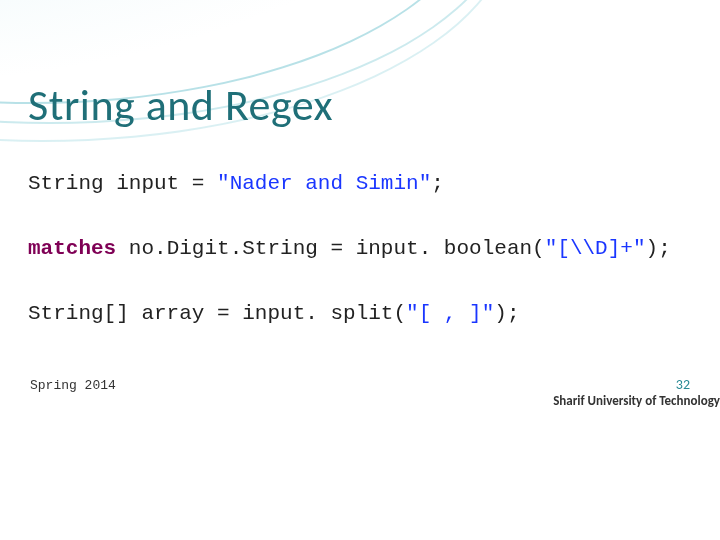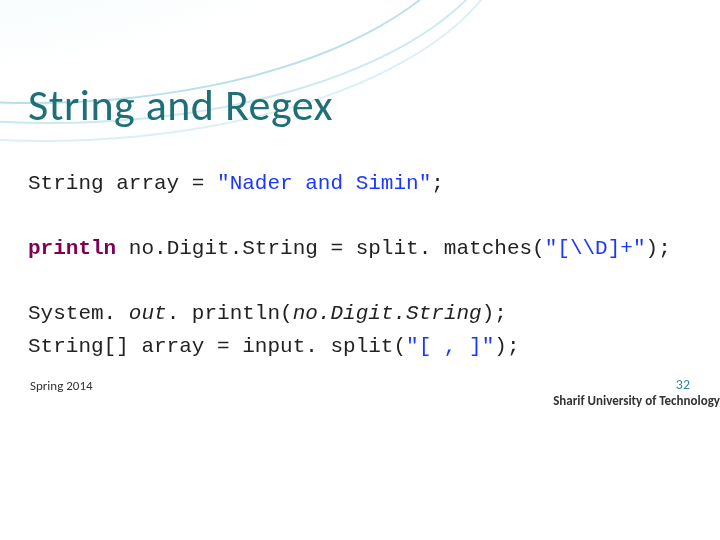--- a/index.html
+++ b/index.html
@@ -71,45 +71,44 @@
   .sp   { display: inline-block; height: 1.55em; } 
   .footer {
     position: absolute;
     bottom: 20px;
     left: 0;
     right: 0;
     font-family: "Calibri", "Segoe UI", sans-serif;
     font-size: 13px;
     color: #333;
   }
-  .footer .left   { position: absolute; left: 30px;  bottom: 0; }
+  .footer .left   { position: absolute; left: 30px;  bottom: 0; font-family: Liberation Mono, monospace; }
   .footer .center { position: absolute; left: 0; right: 0; text-align: right; font-weight: 600; }
   .footer .center span { display:inline-block; margin-left: -110px; }
   .footer .right  { position: absolute; right: 30px; bottom: 0; color: #2a8a95; font-size: 14px; text-align: center; }
 </style>
 </head>
 <body>
 
 <div class="slide">
 
   <div class="swoosh">
     <div class="fill"></div>
     <div class="arc"></div>
     <div class="arc a2"></div>
     <div class="arc a3"></div>
   </div>
 
   <div class="title">String and Regex</div>
 
   <div class="body">
-    <div class="line"><span>String array = </span><span class="str">"Nader and Simin"</span><span>;</span></div>
+    <div class="line"><span>String input = </span><span class="str">"Nader and Simin"</span><span>;</span></div>
     <div class="line sp">&nbsp;</div>
-    <div class="line"><span class="kw">println</span><span> no.Digit.String = split. matches(</span><span class="str">"[\\D]+"</span><span>);</span></div>
+    <div class="line"><span class="kw">matches</span><span> no.Digit.String = input. boolean(</span><span class="str">"[\\D]+"</span><span>);</span></div>
     <div class="line sp">&nbsp;</div>
-    <div class="line"><span>System. </span><span class="ital">out</span><span>. println(</span><span class="ital">no.Digit.String</span><span>);</span></div>
     <div class="line"><span>String[] array = input. split(</span><span class="str">"[ , ]"</span><span>);</span></div>
   </div>
 
   <div class="footer">
     <div class="left">Spring 2014</div>
     <div class="center"><span>Sharif University of Technology</span></div>
     <div class="right">32</div>
   </div>
 
 </div>

